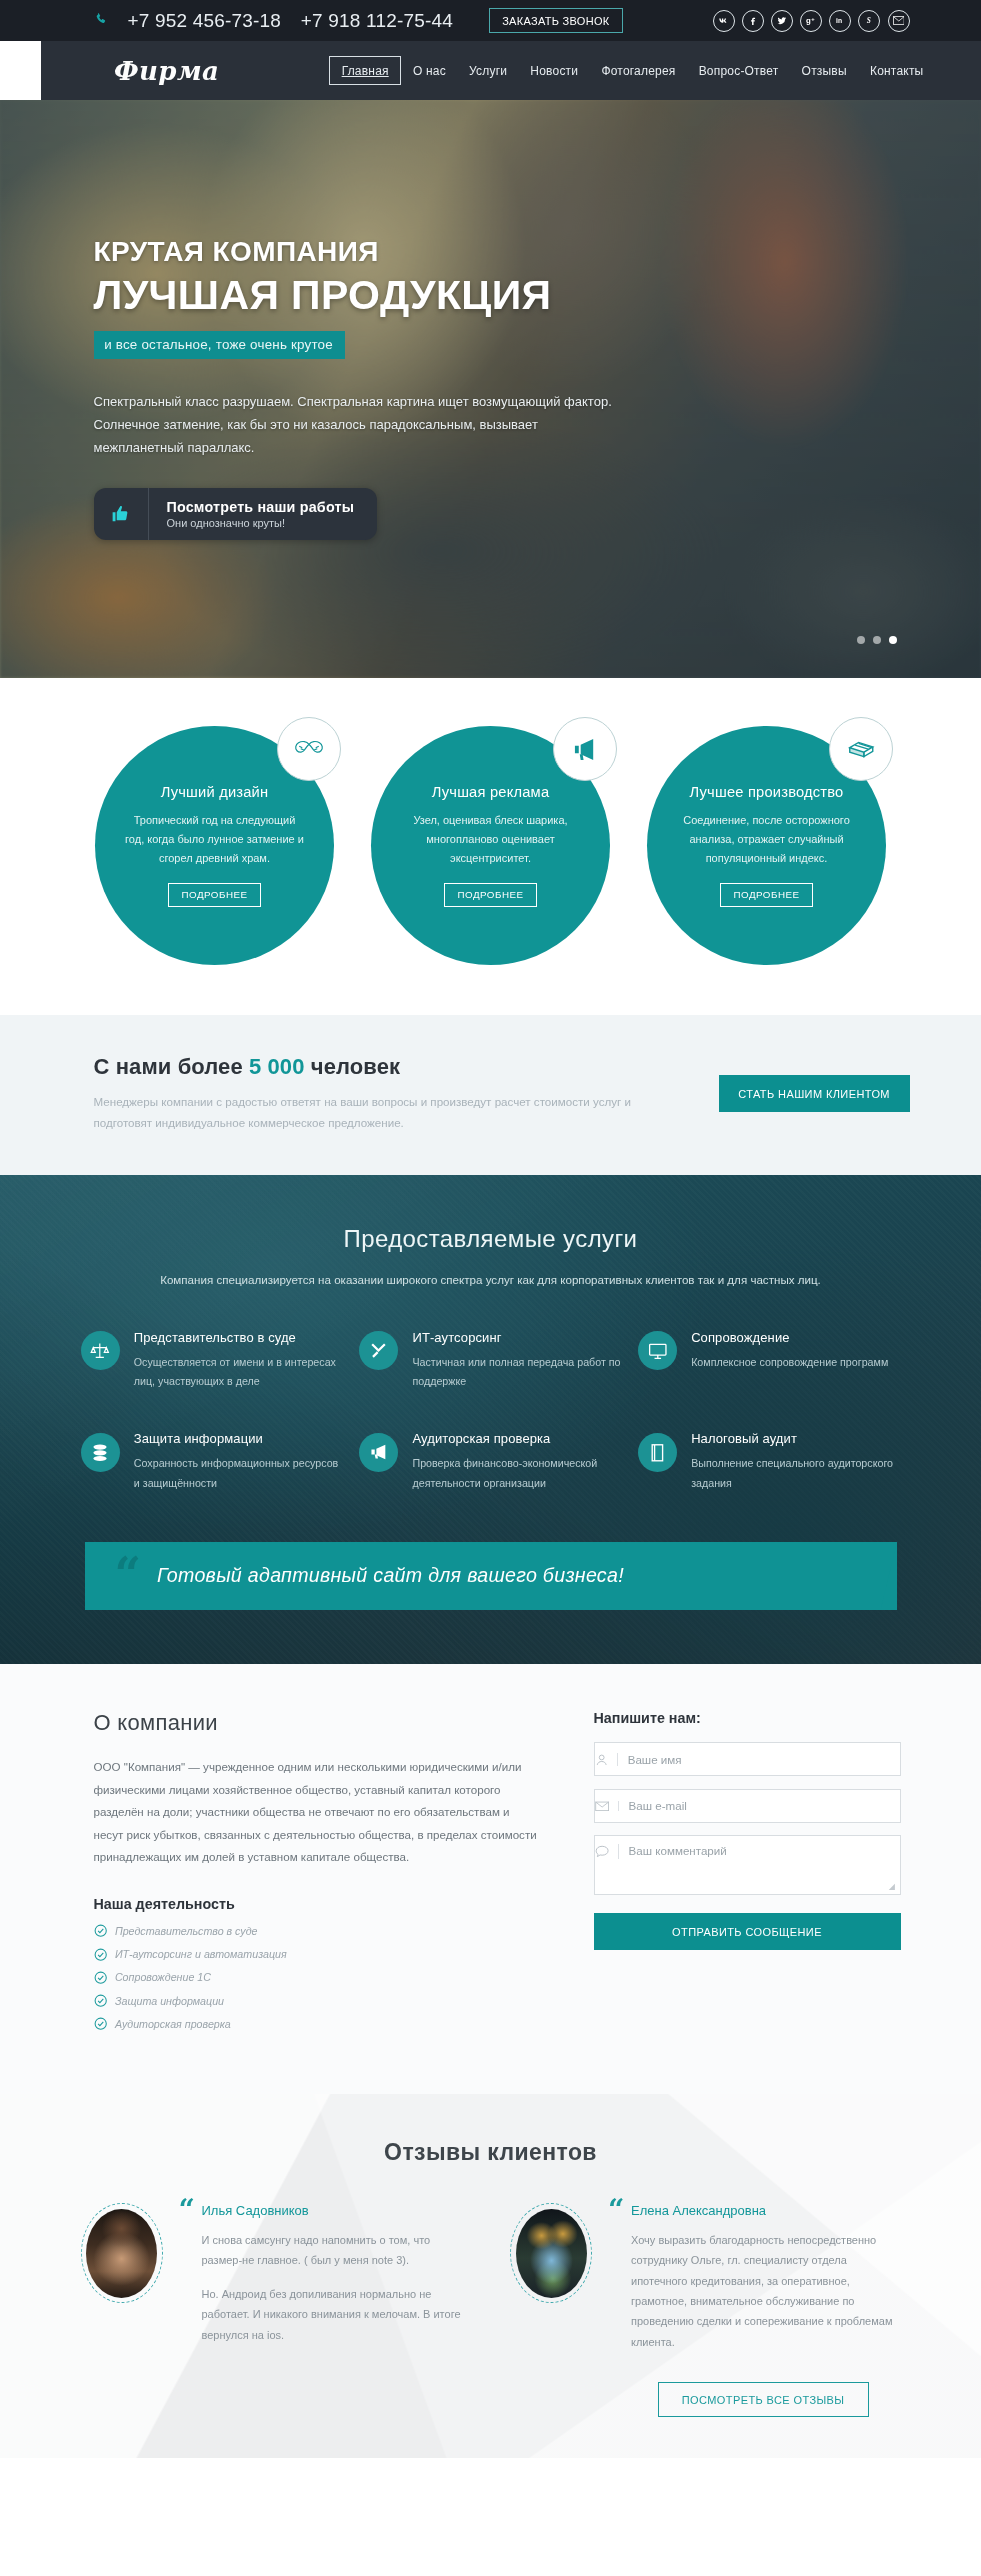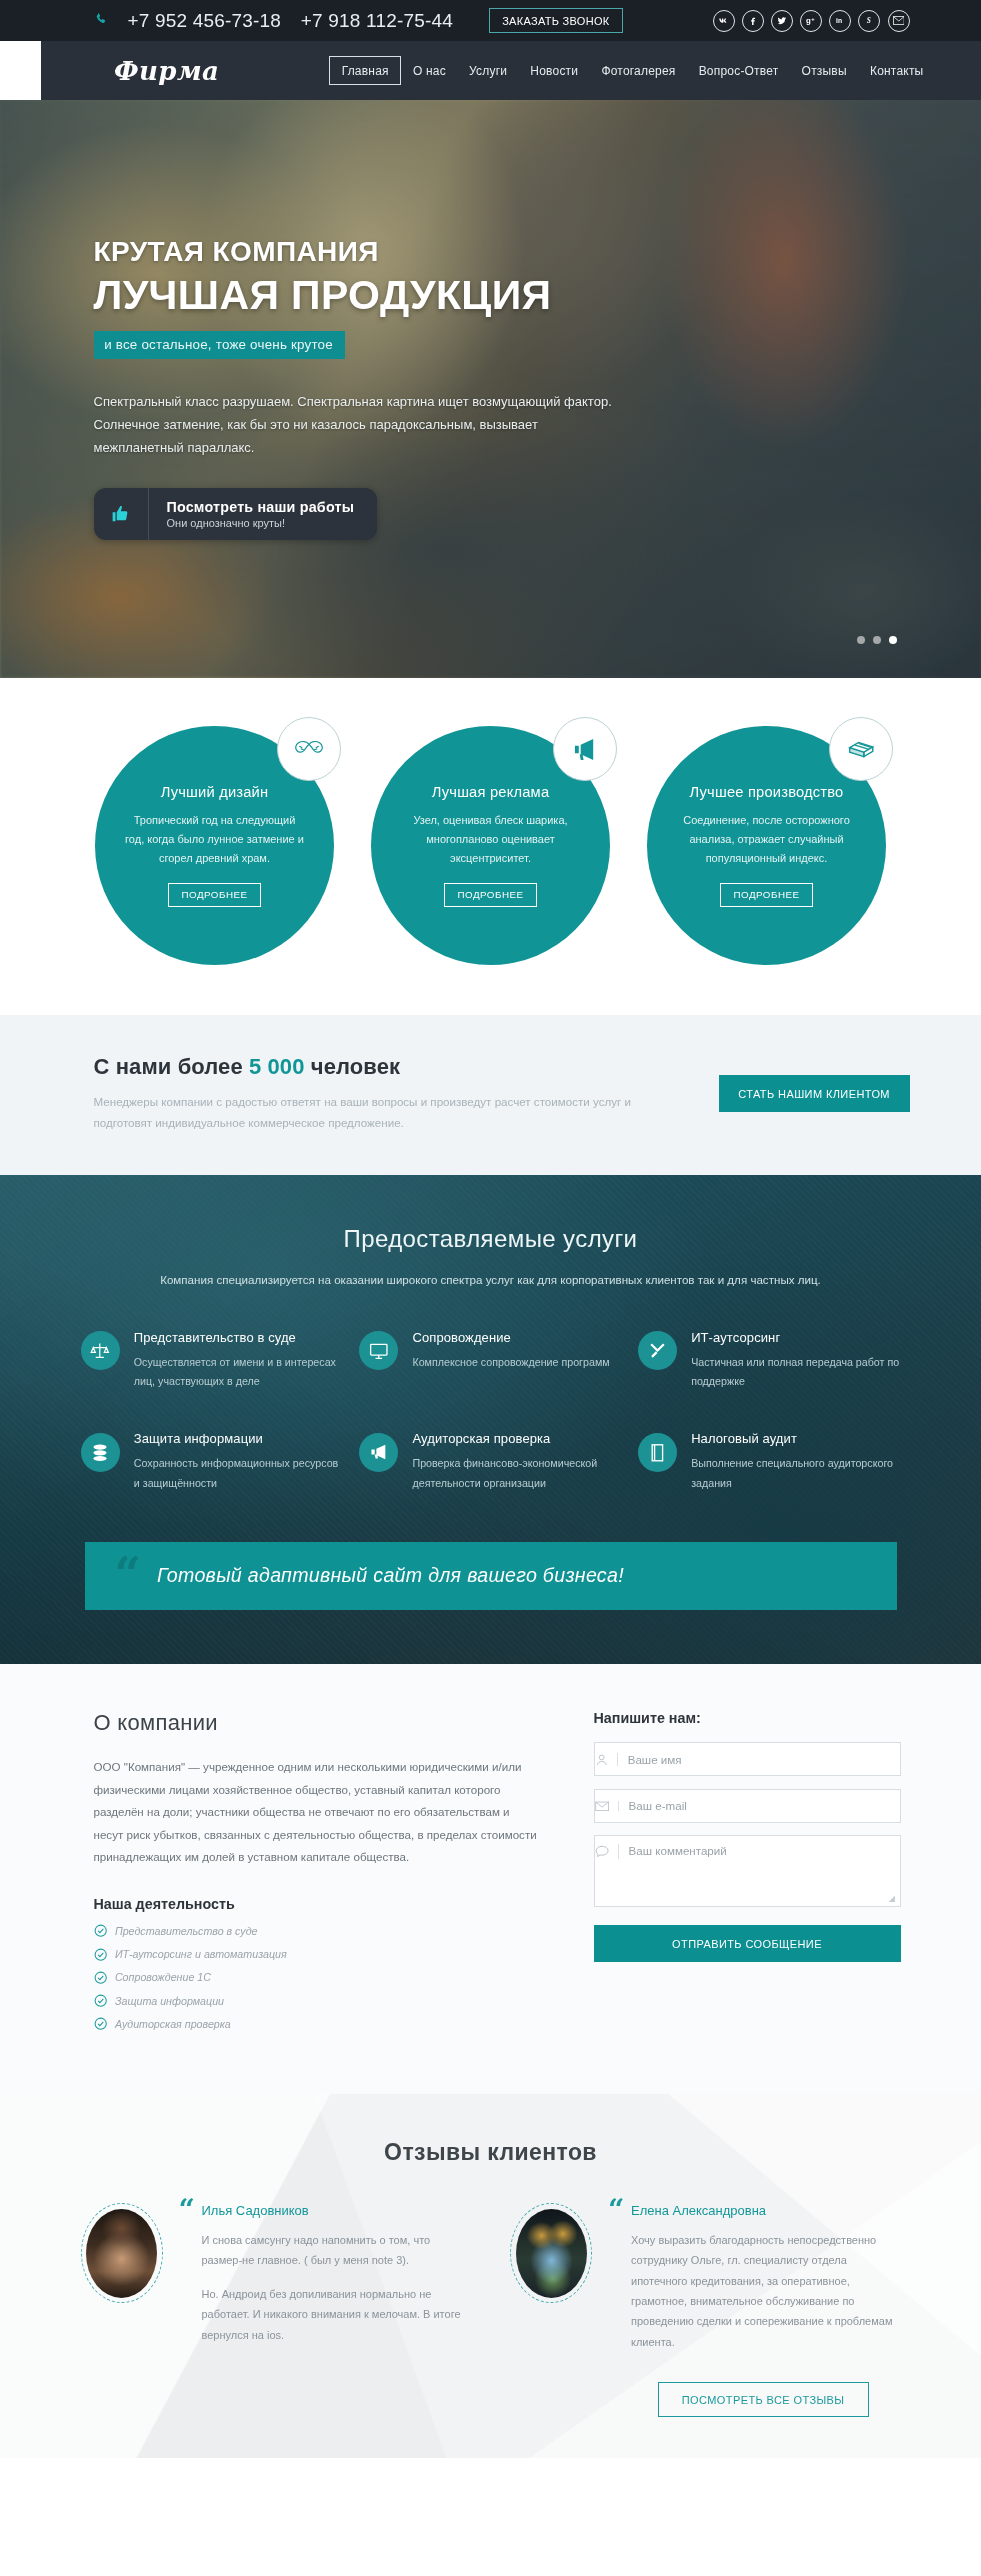--- a/index.html
+++ b/index.html
@@ -60,21 +60,21 @@
     color: #fdfdfd;
     font-size: 26px;
     margin-left: 49px;
     letter-spacing: 0.4px;
   }
   .nav-menu { margin-left: auto; display: flex; align-items: center; gap: 0; margin-right: 22px;}
   .nav-item {
     color: #e6ebef; font-size: 12px; padding: 6.2px 11.6px;
     cursor: pointer; white-space: nowrap; letter-spacing: 0.2px;
   }
-  .nav-item.active { border: 0.9px solid #d9e0e6; }
+  .nav-item.active { border: 0.9px solid #d9e0e6; text-decoration: underline; }
 
   
   .hero {
     height: 578px;
     position: relative;
     overflow: hidden;
     background: linear-gradient(115deg,#5d6a63 0%, #8a8e72 22%, #b5a678 38%, #7c6f55 52%, #4f5a5c 70%, #37474f 100%);
   }
   .hero-blur {
     position: absolute; inset: 0;
@@ -217,21 +217,21 @@
   .field {
     border: 0.9px solid #d8dde1; background: #ffffff;
     display: flex; align-items: center; margin-bottom: 12.5px; height: 34px; 
   }
   .field .fi { color: #b9c0c6; display:flex; padding-right: 9px; border-right: 0.9px solid #dde1e5; }
   .field input {
     border: none; outline: none; font-family: inherit; font-size: 11.6px;
     color: #5a6268; padding-left: 9.8px; flex: 1; background: transparent; height: 100%;
   }
   .field input::placeholder { color: #9aa3a9; }
-  .field.area { height: 72px; align-items: flex-start; padding-top: 8px; position: relative;}
+  .field.area { height: 60px; align-items: flex-start; padding-top: 8px; position: relative;}
   .field.area .fi { padding-top: 0.9px; }
   .field.area textarea {
     border: none; outline: none; resize: none; font-family: inherit; font-size: 11.6px;
     color: #5a6268; padding-left: 9.8px; flex: 1; height: 66px; background: transparent;
   }
   .field.area textarea::placeholder { color: #9aa3a9; }
   .resize-grip { position:absolute; right:4.5px; bottom:3.6px; color:#c4cacf; font-size:8px;}
   .send-btn {
     width: 100%; background: #0c8f90; color: #ffffff; border: none;
     font-size: 11px; letter-spacing: 0.4px; padding: 12.5px 0; cursor: pointer; margin-top: 5.4px;
@@ -454,40 +454,40 @@
             </svg>
         </div>
         <div>
           <div class="svc-name">Представительство в суде</div>
           <div class="svc-desc">Осуществляется от имени и в интересах лиц, участвующих в деле</div>
         </div>
       </div>
 
       <div class="svc-item">
         <div class="svc-ic">
+          <svg width="19" height="19" viewBox="0 0 24 24" fill="#fff">
+              <path d="M5 3l7 7-2 2-7-7zM19 3l-9 9 2 2 9-9zM4 19l6-6 2 2-6 6z"></path>
+            </svg>
+        </div>
+        <div>
+          <div class="svc-name">ИТ-аутсорсинг</div>
+          <div class="svc-desc">Частичная или полная передача работ по поддержке</div>
+        </div>
+      </div>
+
+      <div class="svc-item">
+        <div class="svc-ic">
           <svg width="19.6" height="18" viewBox="0 0 24 22" fill="none" stroke="#fff" stroke-width="1.6">
               <rect x="2" y="3" width="20" height="13" rx="1"></rect>
               <path d="M8 20h8M12 16v4"></path>
             </svg>
         </div>
         <div>
           <div class="svc-name">Сопровождение</div>
           <div class="svc-desc">Комплексное сопровождение программ</div>
-        </div>
-      </div>
-
-      <div class="svc-item">
-        <div class="svc-ic">
-          <svg width="19" height="19" viewBox="0 0 24 24" fill="#fff">
-              <path d="M5 3l7 7-2 2-7-7zM19 3l-9 9 2 2 9-9zM4 19l6-6 2 2-6 6z"></path>
-            </svg>
-        </div>
-        <div>
-          <div class="svc-name">ИТ-аутсорсинг</div>
-          <div class="svc-desc">Частичная или полная передача работ по поддержке</div>
         </div>
       </div>
 
       <div class="svc-item">
         <div class="svc-ic">
           <svg width="18" height="19.6" viewBox="0 0 22 24" fill="#fff">
               <ellipse cx="11" cy="5" rx="8" ry="3.2"></ellipse>
               <ellipse cx="11" cy="12" rx="8" ry="3.2"></ellipse>
               <ellipse cx="11" cy="19" rx="8" ry="3.2"></ellipse>
             </svg>

